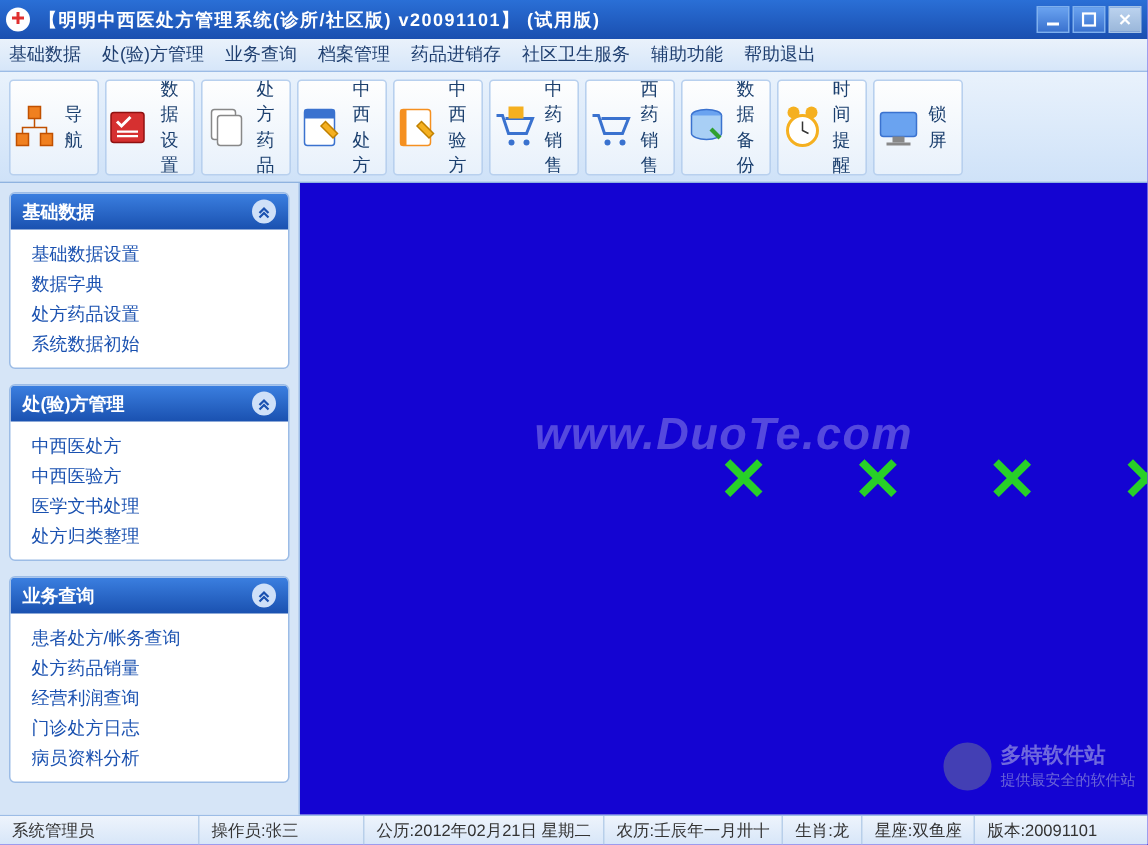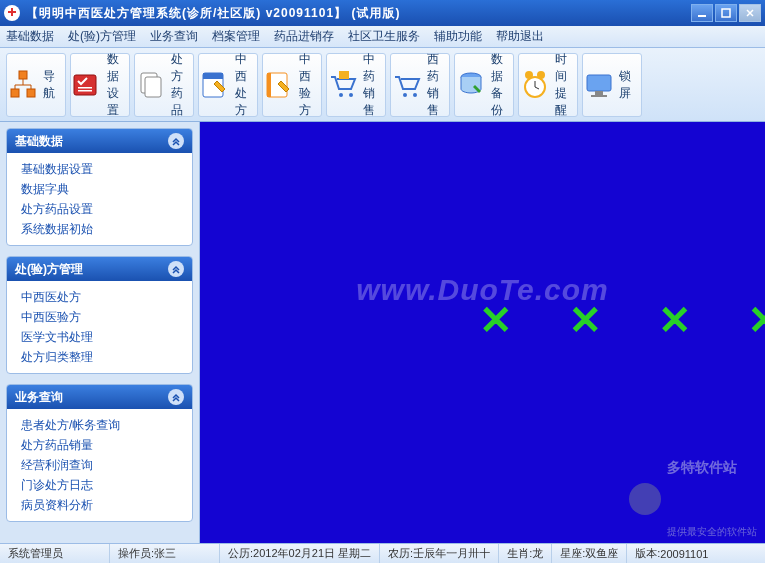--- a/index.html
+++ b/index.html
@@ -30,24 +30,24 @@
 .panel { background: #fff; border: 1px solid #9cbce6; border-radius: 4px; margin-bottom: 10px; overflow: hidden; }
 .panel-h { height: 24px; background: linear-gradient(#3b7fe0,#1a51b0); color: #fff; font-size: 12px; font-weight: bold; display: flex; align-items: center; justify-content: space-between; padding: 0 8px; }
 .panel-h .chev { width: 16px; height: 16px; background: #cfe0f8; border-radius: 50%; display: flex; align-items: center; justify-content: center; cursor: pointer; }
 .panel-body { padding: 6px 14px; }
 .panel-body a { display: block; font-size: 12px; color: #1a51b0; text-decoration: none; line-height: 20px; cursor: pointer; }
 
 .content { flex: 1; background: #1404d2; position: relative; overflow: hidden; }
 .watermark { position: absolute; top: 40%; left: 50%; transform: translate(-50%,-50%); font-size: 30px; font-weight: bold; color: rgba(255,255,255,0.28); font-style: italic; letter-spacing: 1px; }
 .xrow { position: absolute; bottom: 200px; right: -16px; display: flex; gap: 56px; }
 .xmark { font-size: 40px; font-weight: 900; color: #28d028; font-family: Arial; }
-.duote-logo { position: absolute; right: 8px; bottom: 4px; display: flex; align-items: center; gap: 6px; opacity: 0.45; }
+.duote-logo { position: absolute; right: 8px; bottom: 16px; display: flex; align-items: center; gap: 6px; opacity: 0.45; }
 .duote-logo .face { width: 32px; height: 32px; background: #7d8791; border-radius: 50%; position: relative; }
 .duote-logo .txt { font-size: 14px; color: #e0e4ea; font-weight: bold; }
-.duote-logo .sub { font-size: 10px; color: #cfd5dd; margin-top: 48px; }
+.duote-logo .sub { font-size: 10px; color: #cfd5dd; }
 
 
 .statusbar { height: 20px; background: linear-gradient(#eef4fc,#d7e6f8); border-top: 1px solid #9cbce6; display: flex; align-items: center; font-size: 11px; color: #333; }
 .statusbar .cell { padding: 0 8px; border-right: 1px solid #b8cfea; height: 100%; display: flex; align-items: center; }
 .statusbar .cell:last-child { border-right: none; }
 </style>
 </head>
 <body>
 
 <div class="titlebar">
@@ -265,21 +265,21 @@
       <div class="face"></div>
       <div>
         <div class="txt">多特软件站</div>
         <div class="sub">提供最安全的软件站</div>
       </div>
     </div>
   </div>
 </div>
 
 <div class="statusbar">
-  <div class="cell" style="width:110px">系统管理员</div>
+  <div class="cell" style="width:133px">系统管理员</div>
   <div class="cell" style="width:110px">
     <span>操作员:</span>
     <span>张三</span>
   </div>
   <div class="cell">
     <span>公历:</span>
     <span>2012年02月21日 星期二</span>
   </div>
   <div class="cell">
     <span>农历:</span>

